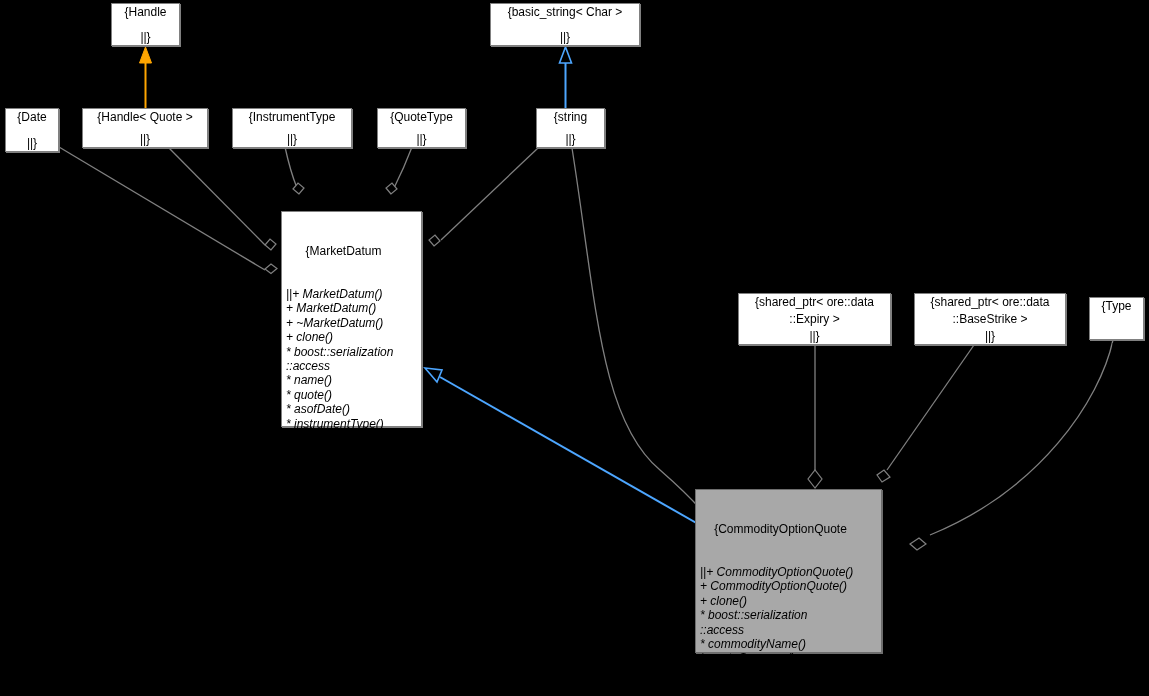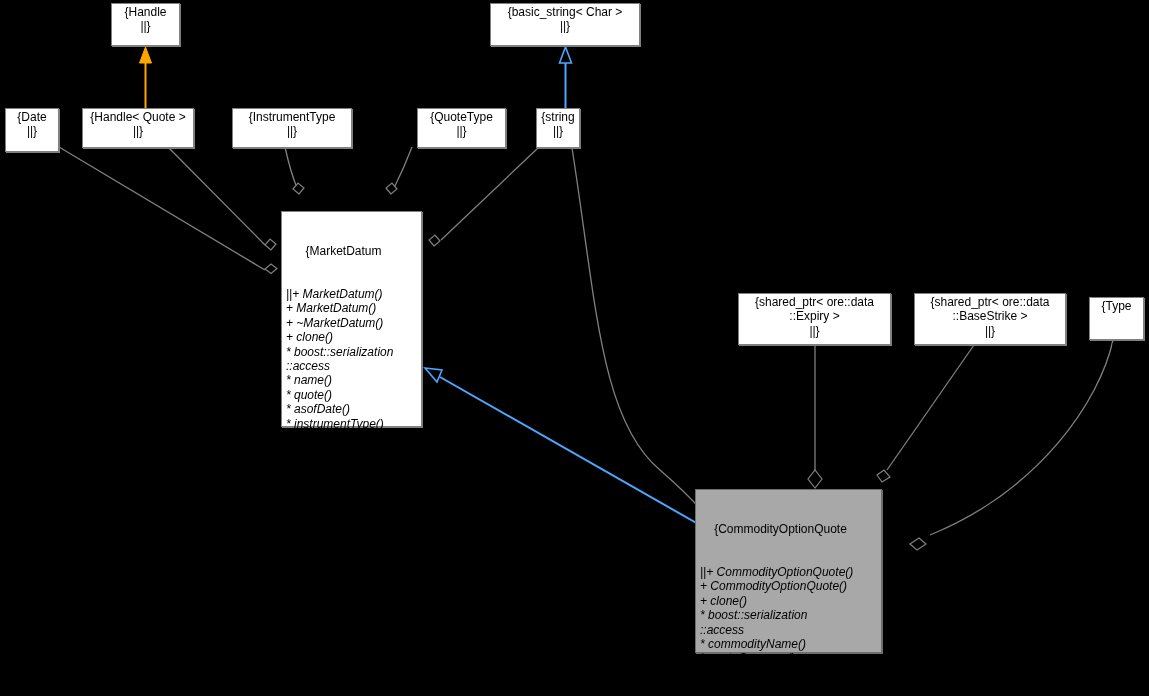--- a/index.html
+++ b/index.html
@@ -53,21 +53,21 @@
   }
   .node.detail .brace-close {
     display: block;
     text-align: center;
     padding-left: 18px;
   }
   .node.simple {
     display: flex;
     flex-direction: column;
     align-items: center;
-    justify-content: flex-start;
+    justify-content: space-between;
     padding: 1px 4px;
   }
   .node .member {
     display: block;
     font-style: italic;
   }
 </style>
 </head>
 <body>
 
@@ -137,36 +137,36 @@
   <div class="node simple" style="left:490px; top:3px; width:150px; height:43px;">
     <span class="title">{basic_string&lt; Char &gt;</span>
     <span class="brace">||}</span>
   </div>
 
   <div class="node simple" style="left:5px; top:108px; width:54px; height:44px;">
     <span class="title">{Date</span>
     <span class="brace">||}</span>
   </div>
 
-  <div class="node simple" style="left:82px; top:108px; width:112px; height:40px;">
+  <div class="node simple" style="left:82px; top:108px; width:126px; height:40px;">
     <span class="title">{Handle&lt; Quote &gt;</span>
     <span class="brace">||}</span>
   </div>
 
   <div class="node simple" style="left:232px; top:108px; width:120px; height:40px;">
     <span class="title">{InstrumentType</span>
     <span class="brace">||}</span>
   </div>
 
-  <div class="node simple" style="left:377px; top:108px; width:89px; height:40px;margin-left:40px;">
+  <div class="node simple" style="left:377px; top:108px; width:89px; height:40px;">
     <span class="title">{QuoteType</span>
     <span class="brace">||}</span>
   </div>
 
-  <div class="node simple" style="left:536px; top:108px; width:44px; height:40px;">
+  <div class="node simple" style="left:536px; top:108px; width:69px; height:40px;">
     <span class="title">{string</span>
     <span class="brace">||}</span>
   </div>
 
   <div class="node simple" style="left:738px; top:293px; width:153px; height:52px;">
     <span class="title">{shared_ptr&lt; ore::data</span>
     <span class="title">::Expiry &gt;</span>
     <span class="brace">||}</span>
   </div>
 

